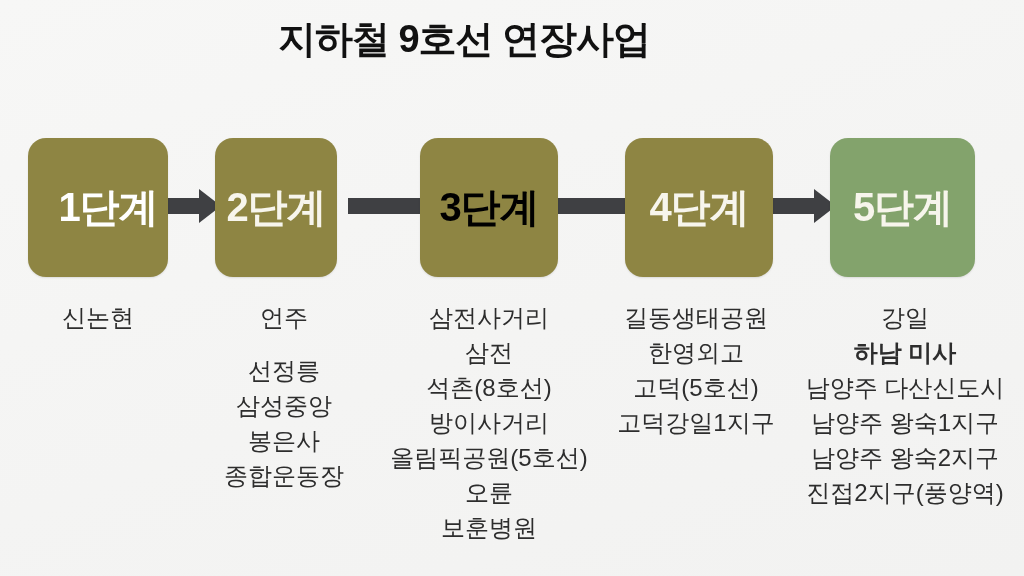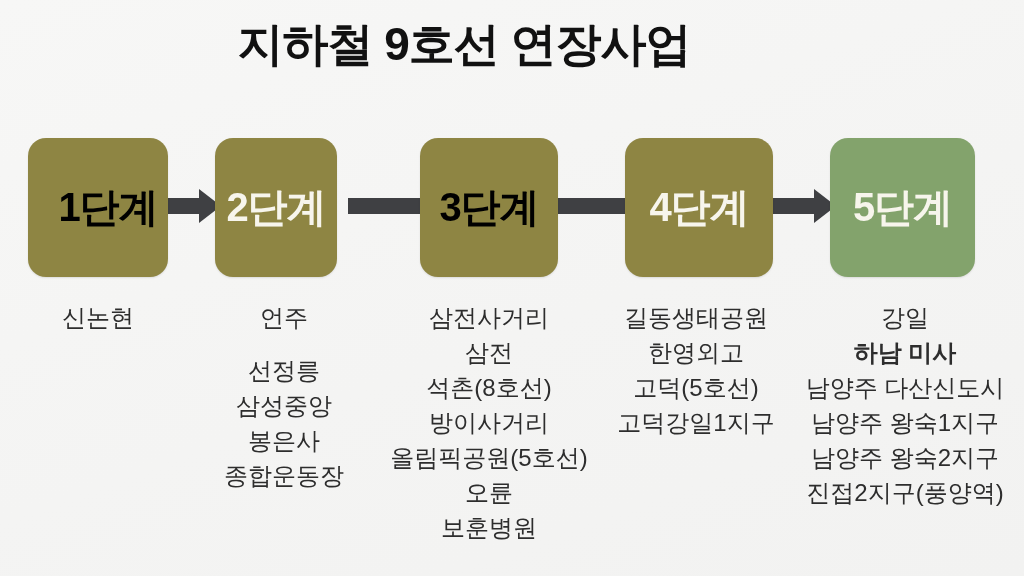--- a/index.html
+++ b/index.html
@@ -13,21 +13,21 @@
     position:relative;
     width:1024px; height:576px;
     background:linear-gradient(160deg,#f7f7f6 0%,#f4f4f3 55%,#f2f2f1 100%);
   }
 
   
   .title {
     position:absolute;
     top:14px; left:0; width:928px;
     text-align:center;
-    font-size:46px;
+    font-size:38px;
     font-weight:bold;
     letter-spacing:-1px;
     color:#111111;
     white-space:nowrap;
   }
 
   
   .stage-row {
     position:absolute;
     top:138px; left:0; width:1024px; height:140px;
@@ -92,21 +92,21 @@
 </style>
 </head>
 <body>
 
 <div id="root">
 
   <div class="title">지하철 9호선 연장사업</div>
 
   <div class="stage-row">
       <div class="stage-box" style="left: 28px; width: 140px; background: rgb(142, 133, 67);">
-        <span class="stage-label" style="color: #000000; margin-left: 20px;">1단계</span>
+        <span class="stage-label" style="color: #ffffff; margin-left: 20px;">1단계</span>
       </div>
       <div class="stage-box" style="left: 215px; width: 122px; background: rgb(142, 133, 67);">
         <span class="stage-label" style="color: rgb(247, 245, 236);">2단계</span>
       </div>
       <div class="stage-box" style="left: 420px; width: 138px; background: rgb(142, 133, 67);">
         <span class="stage-label" style="color: #000000;">3단계</span>
       </div>
       <div class="stage-box" style="left: 625px; width: 148px; background: rgb(142, 133, 67);">
         <span class="stage-label" style="color: rgb(247, 245, 236);">4단계</span>
       </div>

